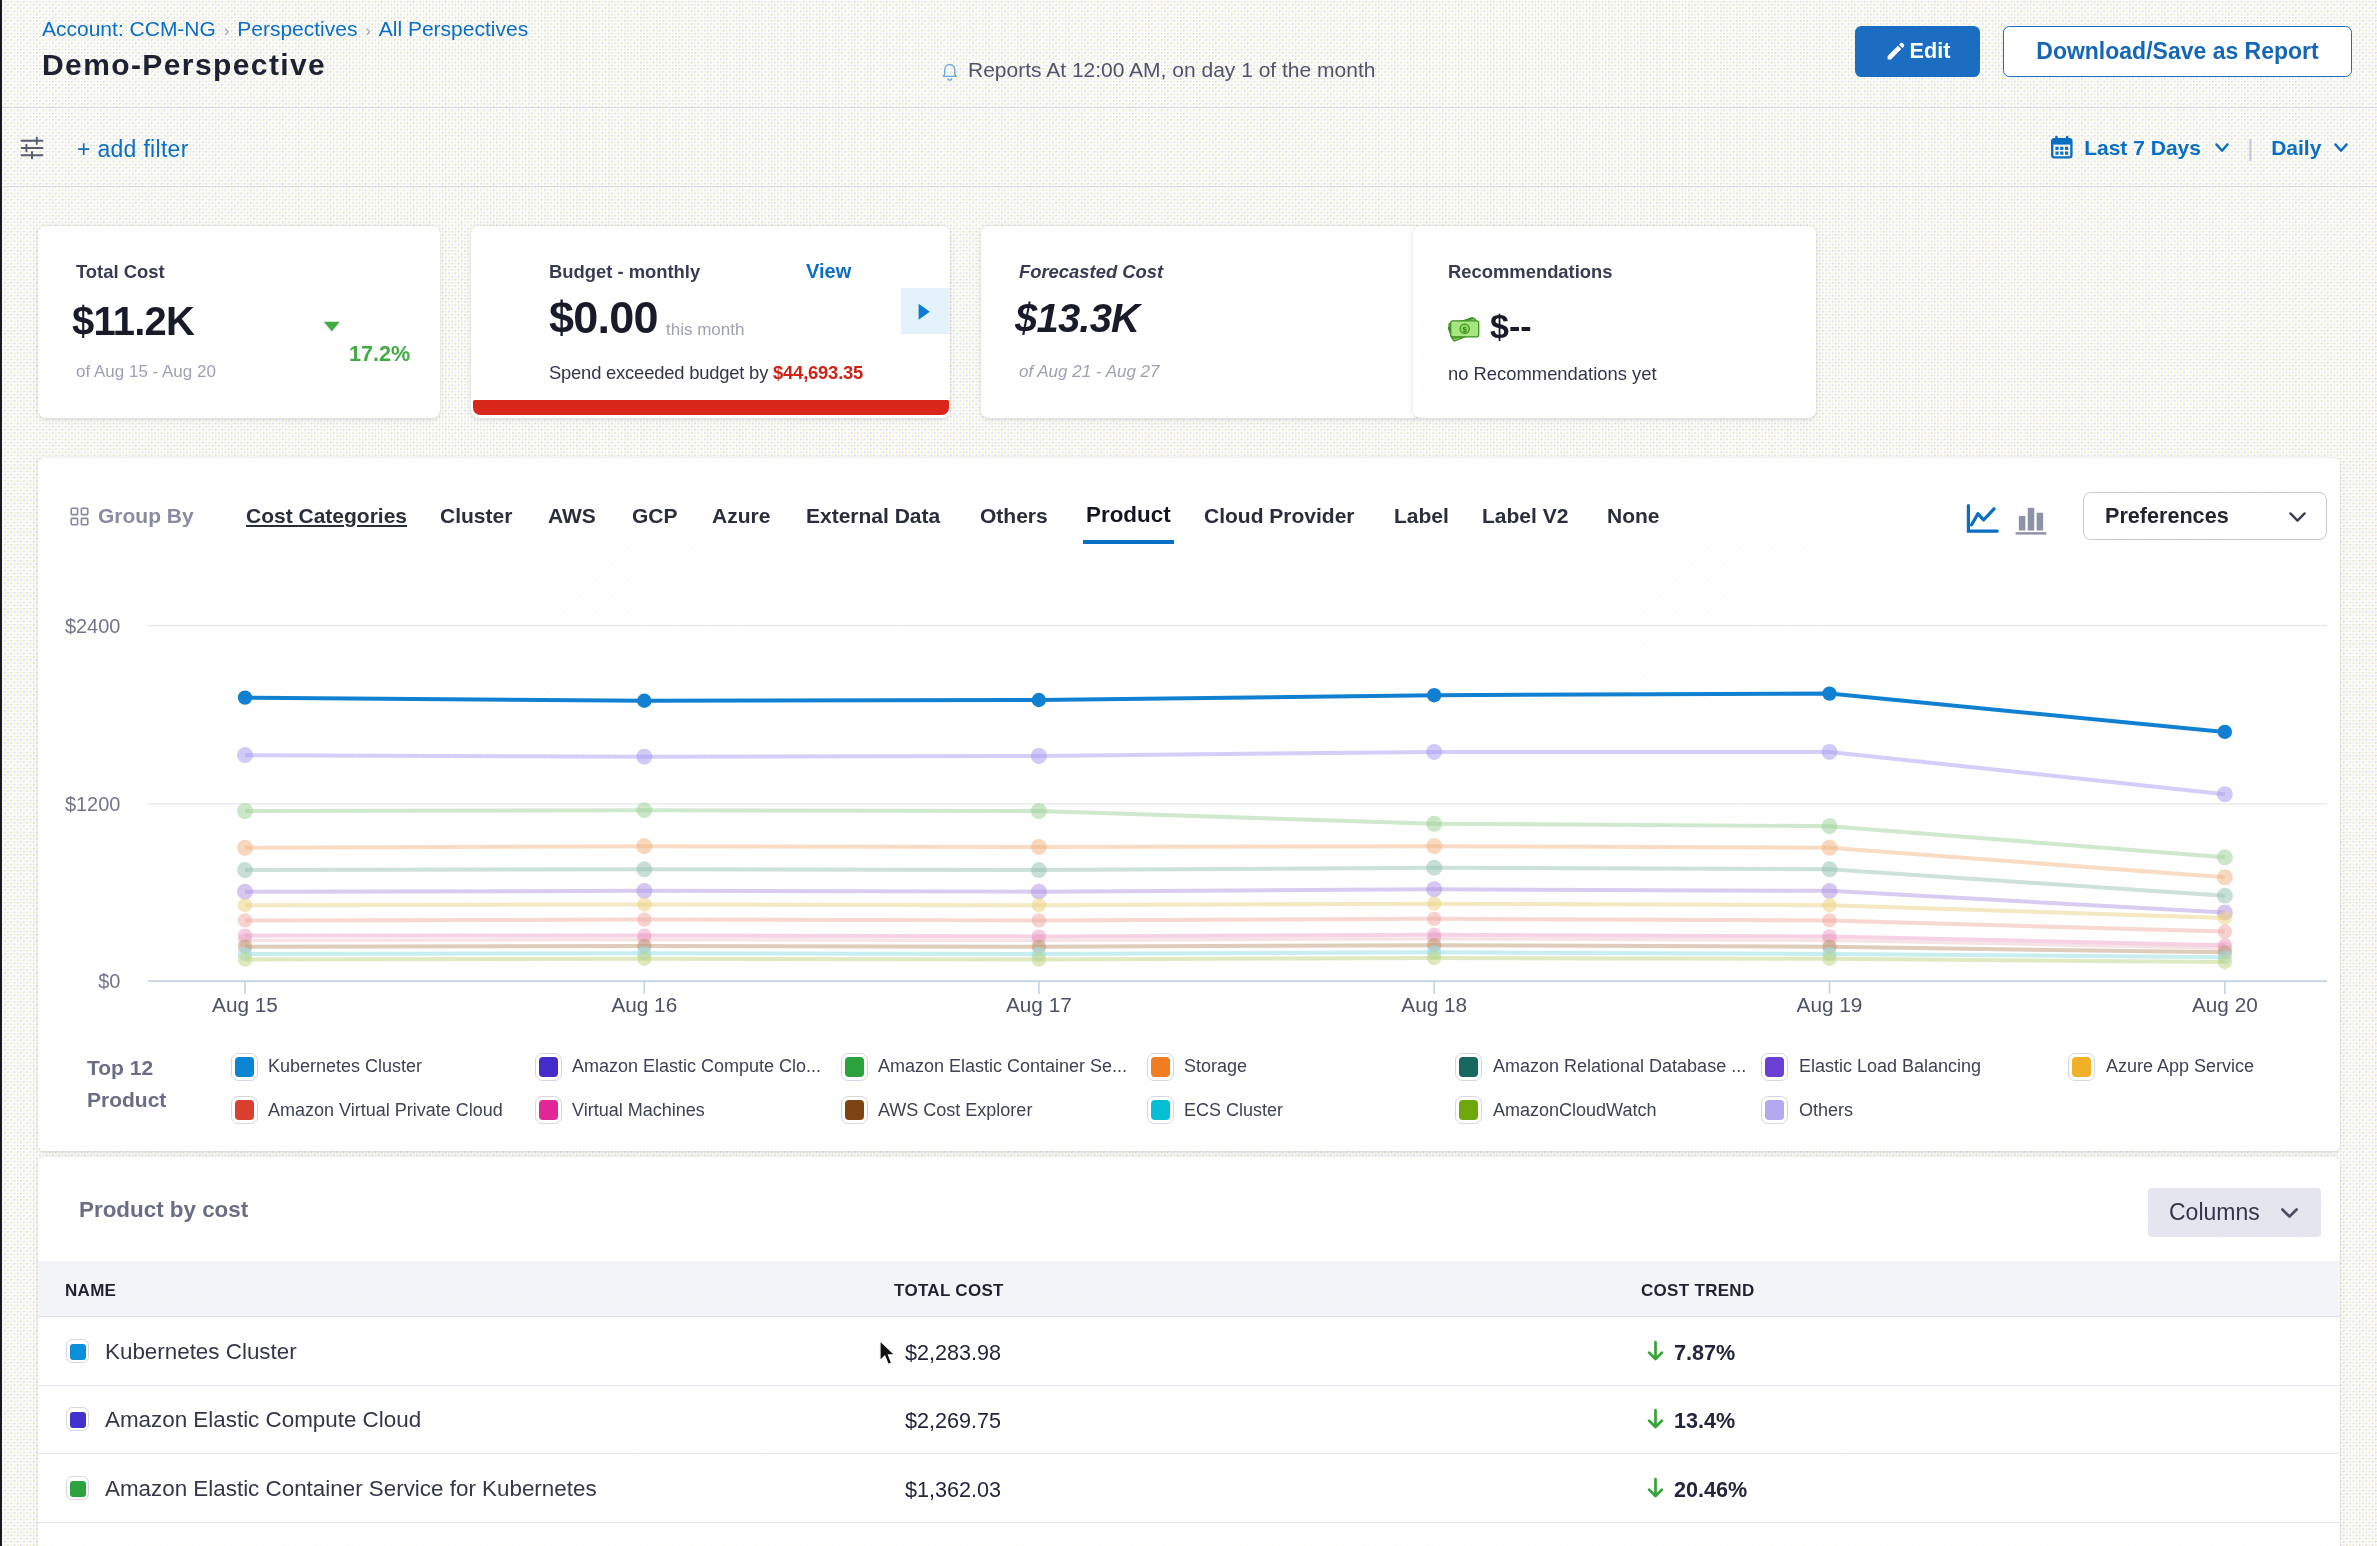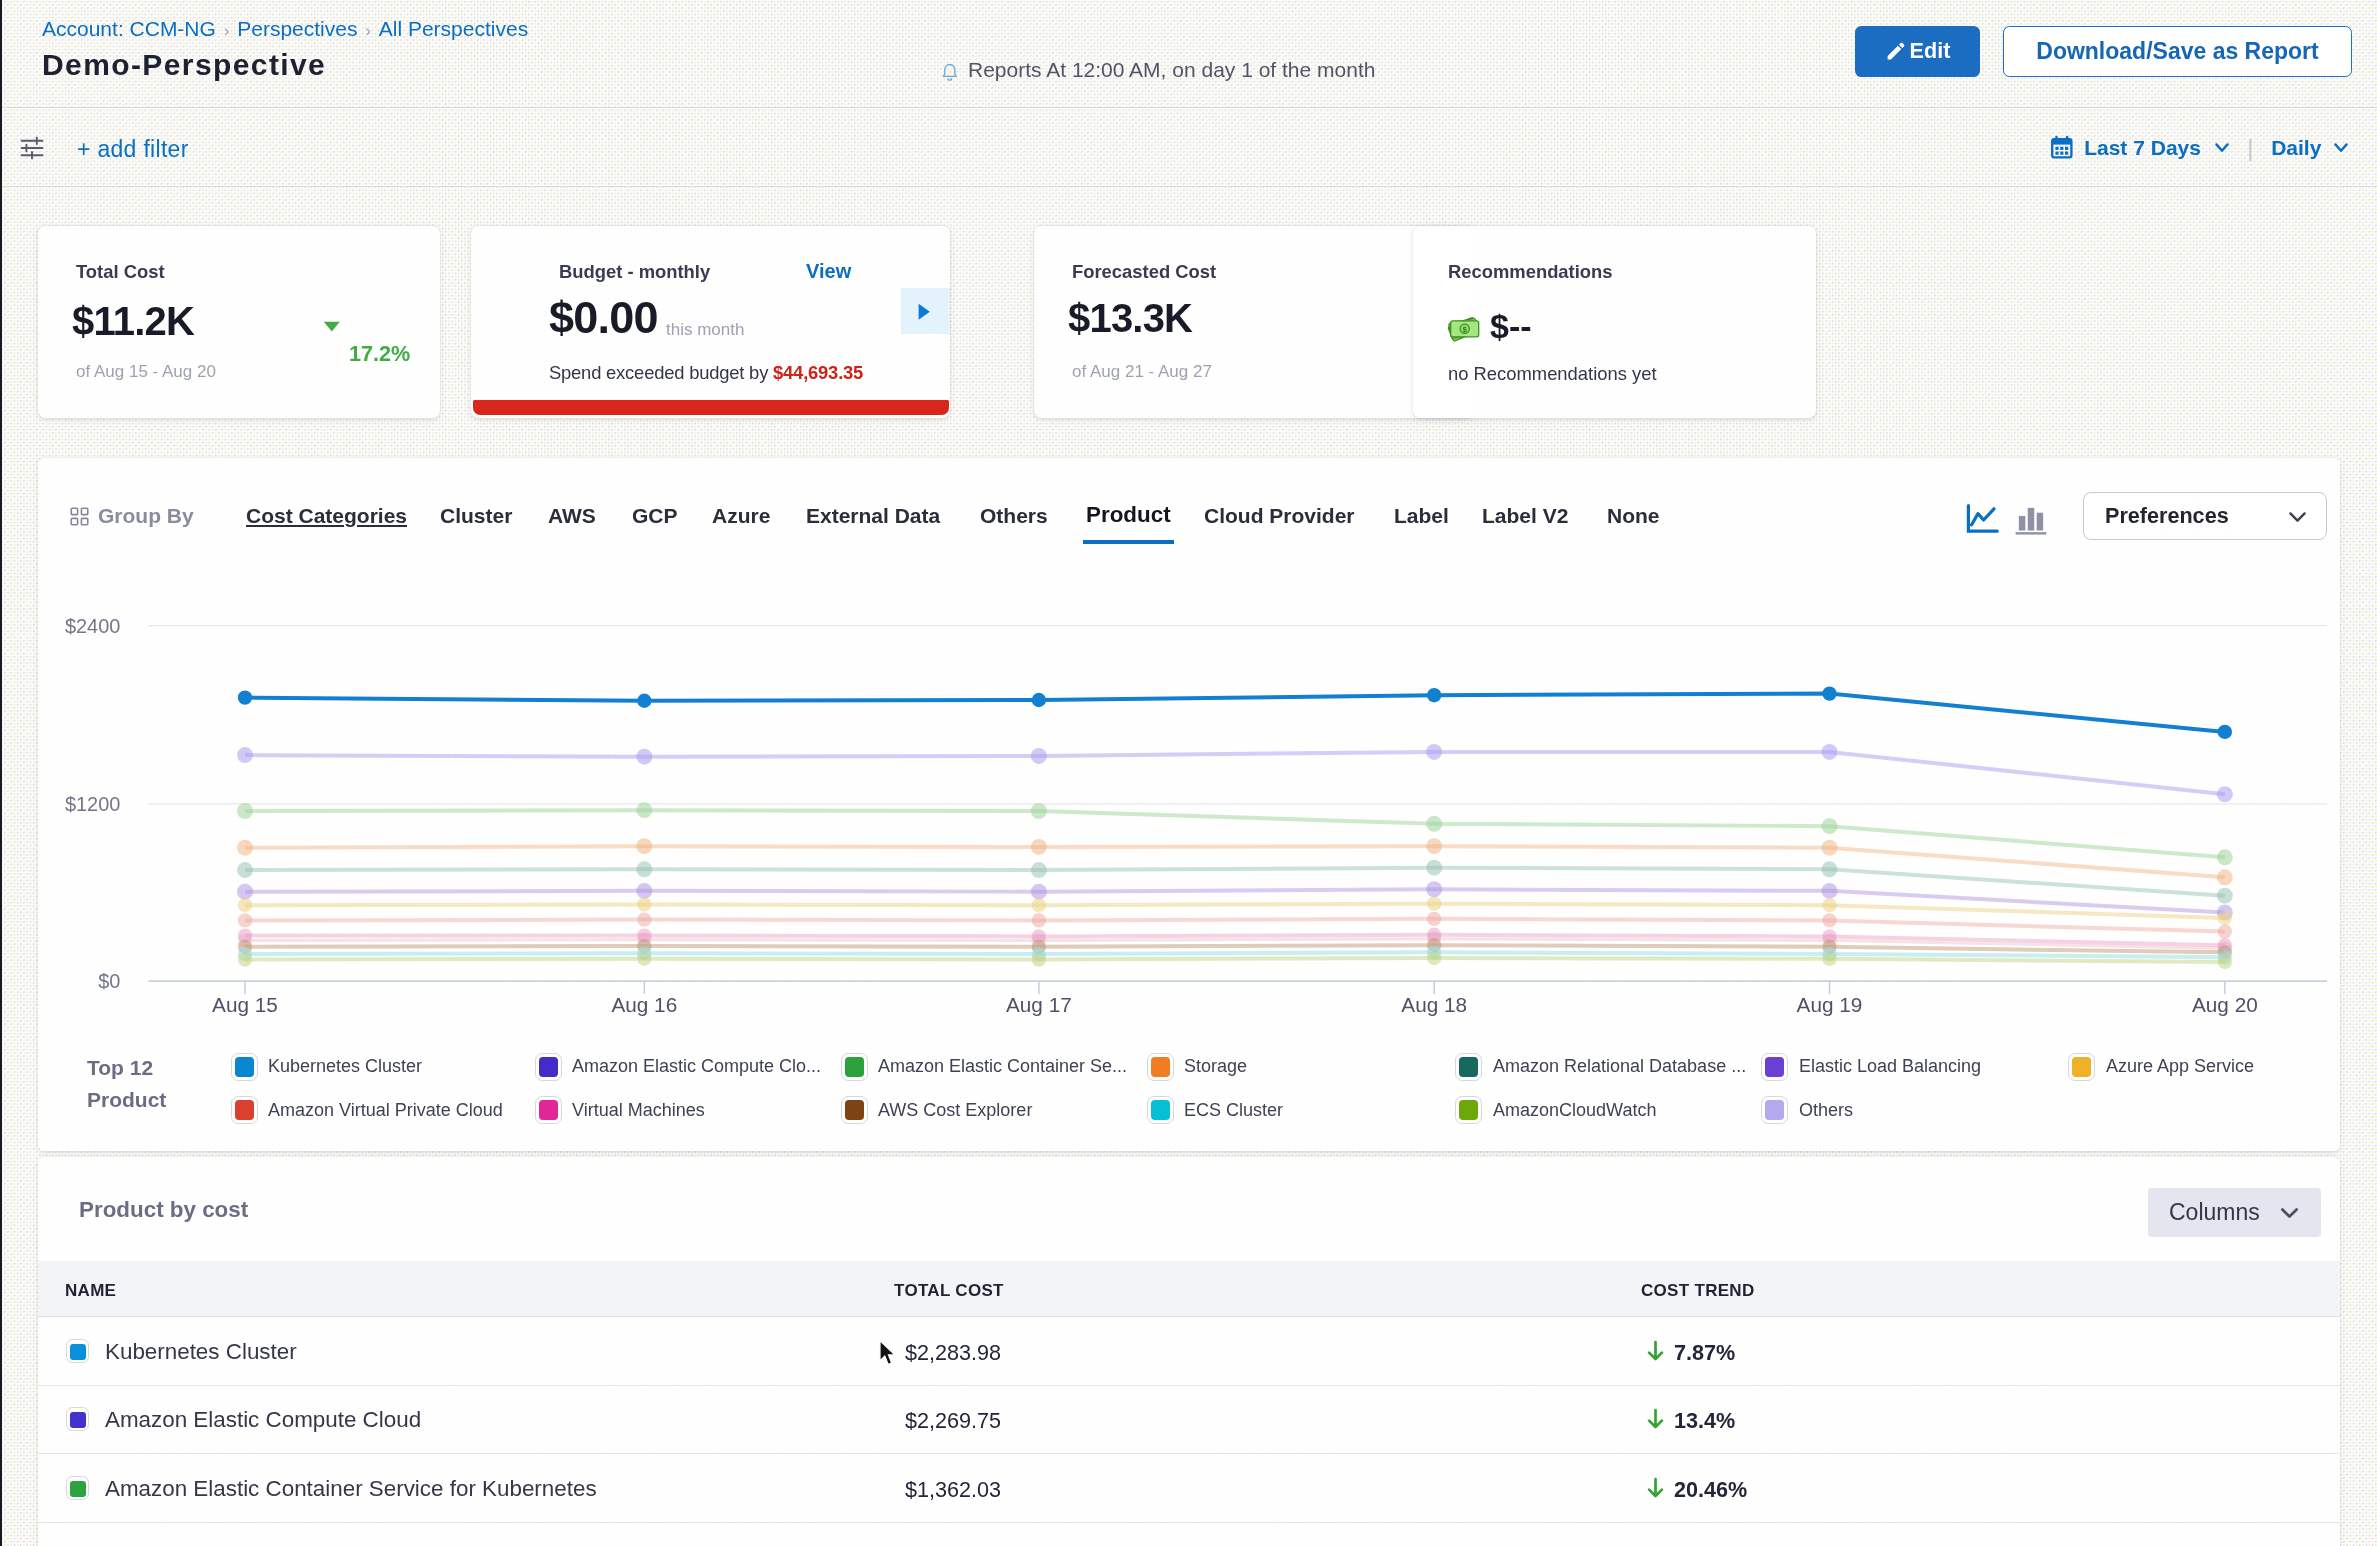--- a/index.html
+++ b/index.html
@@ -110,32 +110,32 @@
 <div class="card" style="left:38px; width:402px;">
   <h3 style="position:absolute; left:38px; top:35px;">Total Cost</h3>
   <div class="bignum" style="position:absolute; left:34px; top:73px;">$11.2K</div>
   <svg class="abs" style="left:285px; top:95px;" width="17.6" height="11.2" viewBox="0 0 22 14">
       <path d="M1 1 L21 1 L11 13 Z" fill="#42ab45"></path>
     </svg>
   <div class="abs" style="left:311px; top:88px; font-size:21.6px; font-weight:bold; color:#42ab45;margin-top:27px;">17.2%</div>
   <div class="graysub" style="position:absolute; left:38px; top:136px;">of Aug 15 - Aug 20</div>
 </div>
 <div class="card" style="left:471px; width:479px;">
-  <h3 style="position:absolute; left:78px; top:35px;margin-left:10px;">Budget - monthly</h3>
+  <h3 style="position:absolute; left:78px; top:35px;">Budget - monthly</h3>
   <div class="abs" style="left:335px; top:34px; font-size:20px; font-weight:bold; color:#0a6fc2;">View</div>
   <div class="bignum" style="position:absolute; left:78px; top:66px; font-size:45px;">$0.00</div>
   <div class="graysub" style="position:absolute; left:195px; top:94px;">this month</div>
   <div class="abs" style="left:78px; top:136px; font-size:18.4px; color:#33364a; letter-spacing:-0.2px;">Spend exceeded budget by <span style="color:#cf2318; font-weight:bold;">$44,693.35</span></div>
   <div class="abs" style="left:430px; top:62px; width:49px; height:46px; background:#e4f3fb;"></div>
   <svg class="abs" style="left:446px; top:77px;" width="14.4" height="17.6" viewBox="0 0 18 22">
       <path d="M2 1 L16 11 L2 21 Z" fill="#0b7bd6"></path>
     </svg>
   <div class="abs" style="left:1.6px; bottom:3.2px; width:476px; height:14.4px; background:#d8271a; border-radius:1.6px 1.6px 7.2px 7.2px;"></div>
 </div>
-<div class="card" style="left:1034px; width:440px;">
+<div class="card" style="left:981px; width:440px;font-style:italic;">
   <h3 style="position:absolute; left:38px; top:35px;">Forecasted Cost</h3>
   <div class="bignum" style="position:absolute; left:34px; top:70px;">$13.3K</div>
   <div class="graysub" style="position:absolute; left:38px; top:136px;">of Aug 21 - Aug 27</div>
 </div>
 <div class="card" style="left:1413px; width:403px;">
   <h3 style="position:absolute; left:35px; top:35px;">Recommendations</h3>
   <svg class="abs" style="left:32px; top:86px;" width="37" height="32" viewBox="0 0 46 40">
     <g>
       <rect x="6" y="12" width="34" height="19" rx="2.5" fill="#8fd964" stroke="#3e8e22" stroke-width="1.6" transform="rotate(-22 23 22)"></rect>
       <rect x="6" y="11" width="34" height="19" rx="2.5" fill="#9ade70" stroke="#3e8e22" stroke-width="1.6" transform="rotate(-11 23 21)"></rect>

